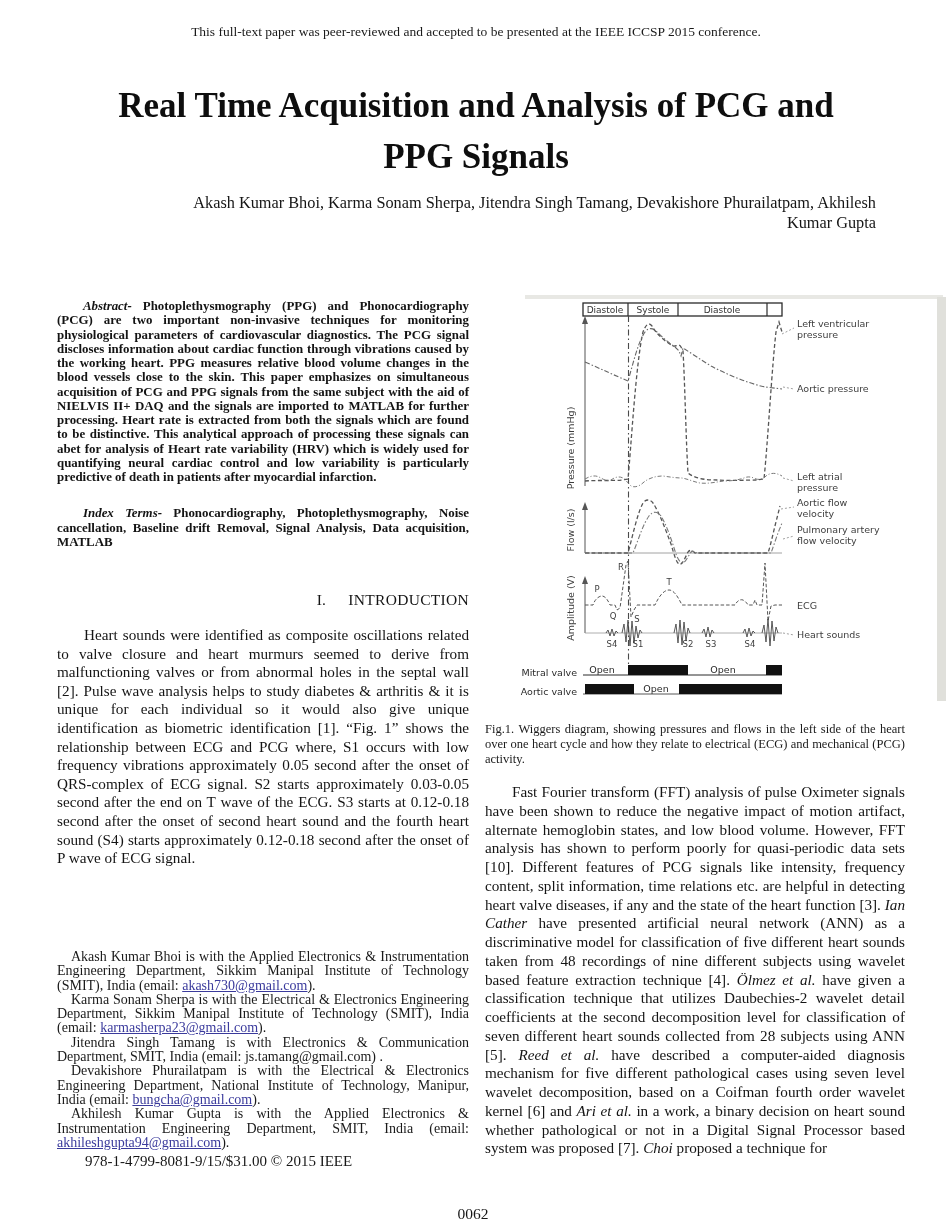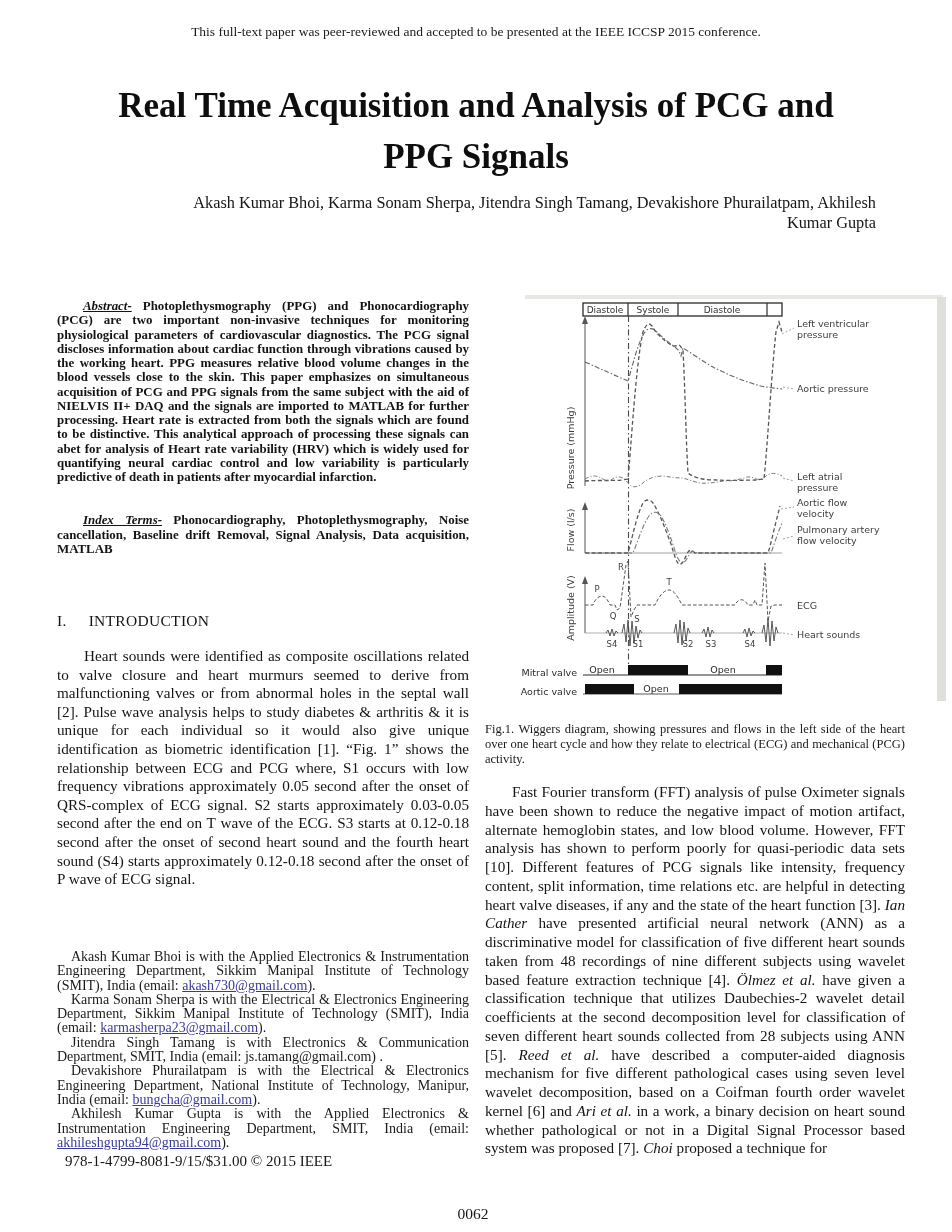--- a/index.html
+++ b/index.html
@@ -19,40 +19,40 @@
     position:absolute; top:193px; left:76px; width:800px; text-align:right;
     font-size:16.3px; line-height:20px;
   }
   .col-left { position:absolute; left:57px; top:299px; width:412px; }
   .col-right { position:absolute; left:485px; top:290px; width:420px; }
   p { margin:0; }
   .abstract, .index-terms {
     font-weight:bold; font-size:12.9px; line-height:14.25px; text-align:justify;
     text-indent:26px; color:#141414;
   }
-  .index-terms { margin-top:29px; }
-  .lead-label { font-style:italic;text-decoration:underline; }
+  .index-terms { margin-top:22px; }
+  .lead-label { font-style:italic; }
   .section-heading {
-    margin-top:56px; text-align:left; font-size:15.5px; color:#141414;
+    margin-top:42px; text-align:right; font-size:15.5px; color:#141414;
     font-weight:normal; letter-spacing:0.3px;
   }
   .section-heading .numeral { margin-right:22px; }
   .body-para {
     font-size:15.2px; line-height:18.6px; text-align:justify; text-indent:27px;
     color:#141414;
   }
   .intro-para { margin-top:17px; }
   .footnotes {
     position:absolute; left:57px; top:950px; width:412px;
     font-size:14px; line-height:14.3px; text-align:justify; color:#1a1a1a;
   }
   .footnote { text-indent:14px; }
   .seg-link { color:#3a3a9c; text-decoration:underline; }
   .seg-i { font-style:italic; }
-  .copyright { position:absolute; left:65px; top:1153px; font-size:15px; }
+  .copyright { position:absolute; left:85px; top:1153px; font-size:15px; }
   .figure-caption {
     margin-top:12px; font-size:12.5px; line-height:15px; text-align:justify;
     color:#1a1a1a;
   }
   .right-para { margin-top:16px; line-height:18.75px; }
   .page-number {
     position:absolute; top:1205px; left:0; right:6px; text-align:center;
     font-size:15.5px;
   }
   .figure-box { position:relative; width:465px; height:420px; }

